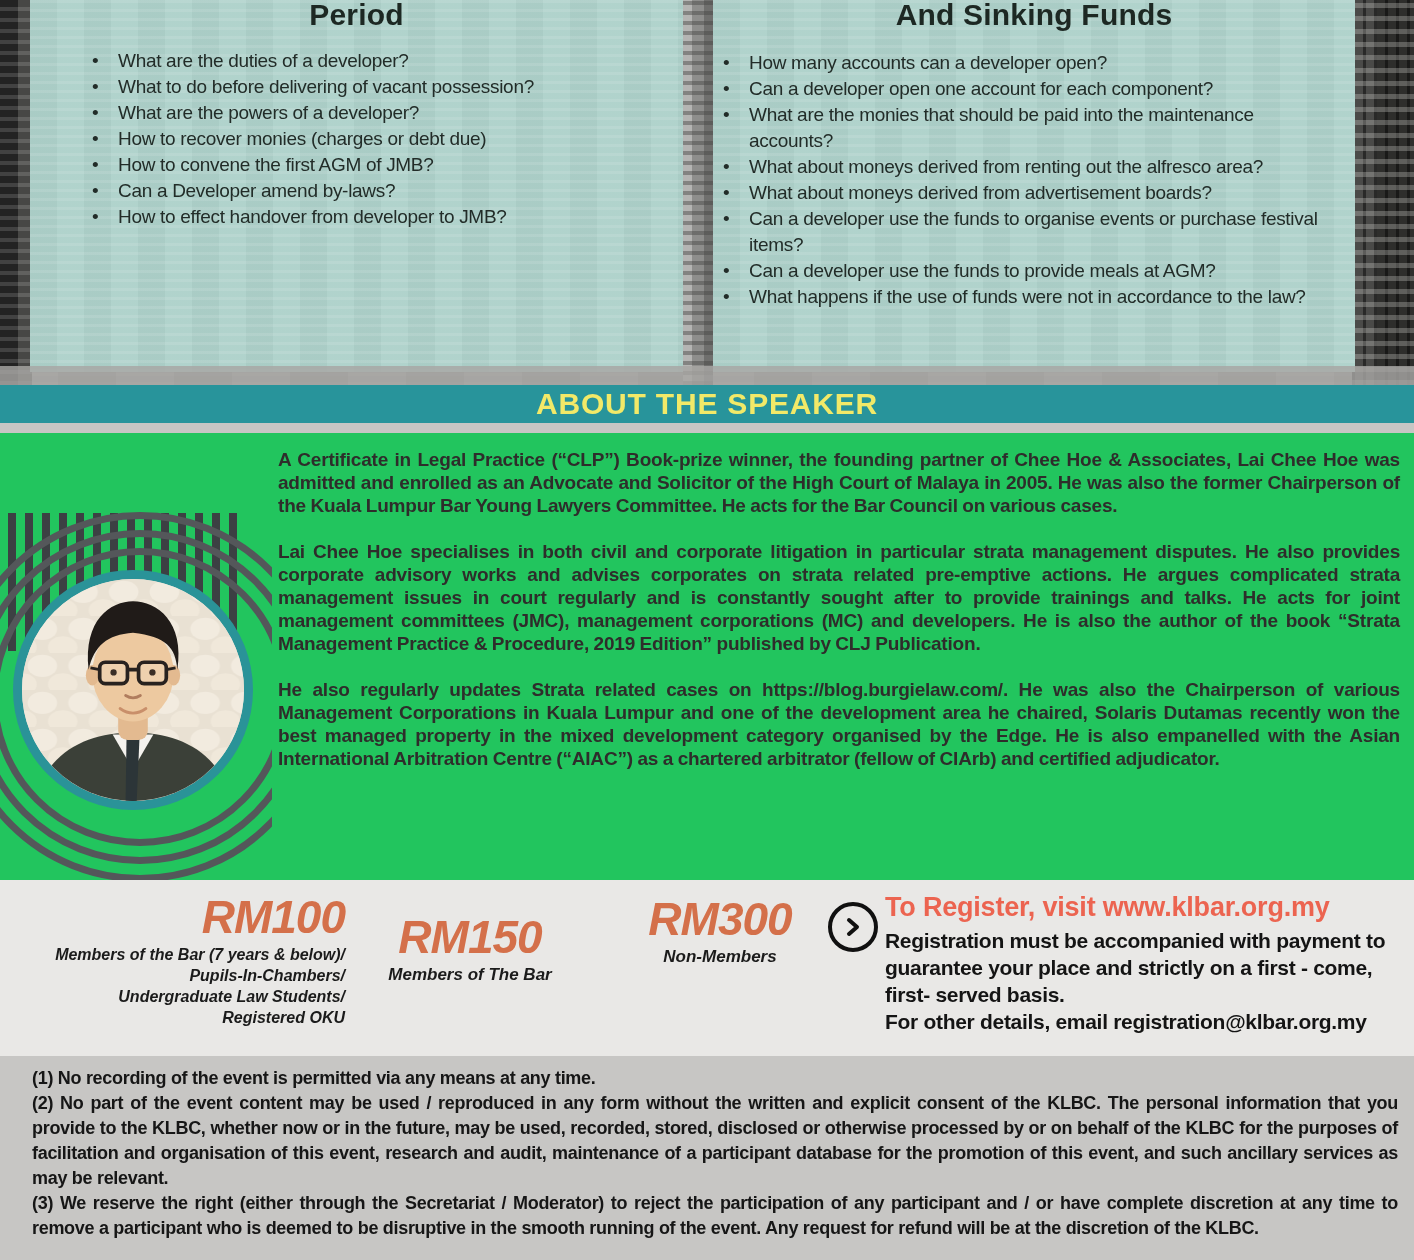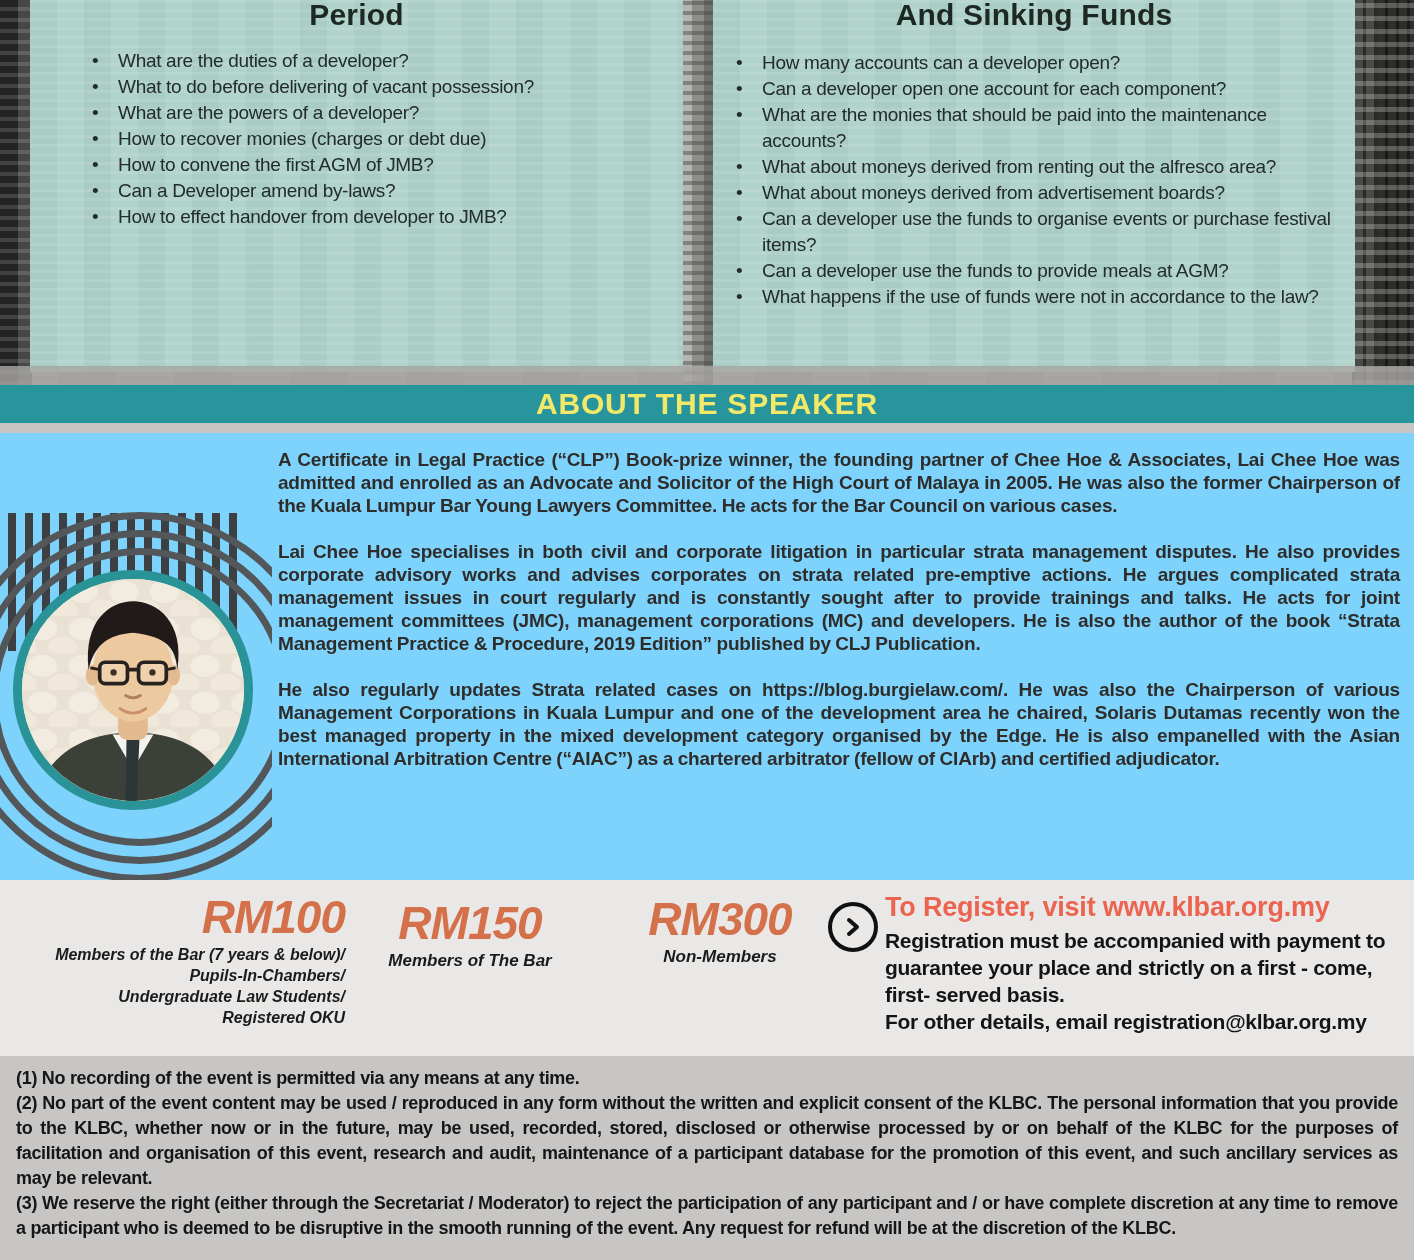--- a/index.html
+++ b/index.html
@@ -26,69 +26,69 @@
          linear-gradient(90deg,#4a4a48 0 40%,#2e2e2c 40% 100%);}
   .panel{position:absolute;top:-66px;height:438px;background:#b2d6cf;box-sizing:border-box;
        background-image:
          repeating-linear-gradient(0deg, rgba(255,255,255,.10) 0 3px, rgba(0,0,0,0) 3px 9px),
          repeating-linear-gradient(90deg, rgba(96,118,112,.10) 0 27px, rgba(167,190,184,.12) 27px 54px);}
   .panel-left{left:30px;width:653px;}
   .panel-right{left:713px;width:642px;}
   .panel-title{margin:64px 0 0 0;text-align:center;font-size:30px;font-weight:700;
        color:#1d2823;letter-spacing:.2px;}
   .topic-list{list-style:none;margin:0;padding:16px 22px 0 88px;}
-  .panel-right .topic-list{padding:18px 22px 0 49px;}
+  .panel-right .topic-list{padding:18px 22px 0 36px;}
   .topic-list li{position:relative;font-size:19px;font-weight:400;line-height:26px;
        color:#222c28;letter-spacing:-.3px;}
   .topic-list li::before{content:"\2022";position:absolute;left:-26px;top:0;font-size:19px;}
   .fade-strip{position:absolute;left:0;top:366px;width:100%;height:19px;
        background:rgba(167,166,163,.82);}
 
   
   .banner{position:absolute;left:0;top:385px;width:1414px;height:38px;background:#28949b;
        display:flex;align-items:center;justify-content:center;}
   .banner-text{color:#f2e968;font-size:30px;font-weight:700;letter-spacing:.8px;}
 
   
-  .bio{position:absolute;left:0;top:433px;width:1414px;height:447px;background:#7dd3fc;overflow:hidden;}
+  .bio{position:absolute;left:0;top:433px;width:1414px;height:447px;background:#22c55e;overflow:hidden;}
   .decor{position:absolute;left:0;top:0;width:272px;height:447px;overflow:hidden;}
   .stripes{position:absolute;left:8px;top:80px;width:232px;height:138px;
        background:repeating-linear-gradient(90deg,#3c4043 0 8px, rgba(0,0,0,0) 8px 17px);}
   .ring{position:absolute;border-radius:50%;border:7px solid #54575a;}
   .ring.r1{left:-9px; top:115px;width:284px;height:284px;}
   .ring.r2{left:-27px;top:97px; width:320px;height:320px;}
   .ring.r3{left:-45px;top:79px; width:356px;height:356px;}
   .photo{position:absolute;left:13px;top:137px;width:222px;height:222px;border-radius:50%;
        border:9px solid #2a9398;background:#e9e1d3;overflow:hidden;z-index:3;}
   .photo svg{display:block;width:100%;height:100%;}
   .bio-text{position:absolute;left:278px;top:15px;width:1122px;}
   .bio-text p{margin:0 0 23px 0;font-size:19px;line-height:23px;font-weight:700;
        color:#2e2d2b;text-align:justify;letter-spacing:-.2px;word-spacing:-.5px;}
 
   
   .pricing{position:absolute;left:0;top:880px;width:1414px;height:176px;background:#e9e8e6;}
   .tier{position:absolute;text-align:center;}
   .tier-1{left:35px;top:10px;width:310px;text-align:right;}
-  .tier-2{left:345px;top:16px;width:250px;text-align:center;}
+  .tier-2{left:345px;top:30px;width:250px;text-align:center;}
   .tier-3{left:595px;top:12px;width:250px;}
   .price{font-size:46px;font-weight:700;font-style:italic;color:#d4704a;letter-spacing:-1px;}
   .audience{margin-top:0;font-size:16px;font-weight:700;font-style:italic;
        color:#1b1b1b;line-height:21px;}
   .tier-2 .audience,.tier-3 .audience{font-size:17px;}
   .arrow-badge{position:absolute;left:828px;top:22px;width:42px;height:42px;border-radius:50%;
        border:4px solid #101010;display:flex;align-items:center;justify-content:center;}
   .register{position:absolute;left:885px;top:12px;width:515px;}
   .register-headline{color:#ec6450;font-size:27px;font-weight:700;letter-spacing:-.2px;}
   .register-body,.register-contact{margin-top:4px;font-size:21px;font-weight:700;
        color:#141414;line-height:27px;letter-spacing:-.3px;}
   .register-contact{margin-top:0;}
 
   
   .terms{position:absolute;left:0;top:1056px;width:1414px;height:148px;background:#c7c6c4;
-       box-sizing:border-box;padding:10px 16px 0 16px;}
+       box-sizing:border-box;padding:10px 16px 0 32px;}
   .terms p{margin:0;font-size:18px;font-weight:700;line-height:25px;color:#161616;
        text-align:justify;letter-spacing:-.3px;}
 </style>
 </head>
 <body>
 
 <div class="flyer">
 
   <div class="top">
     <div class="city-left"></div>

